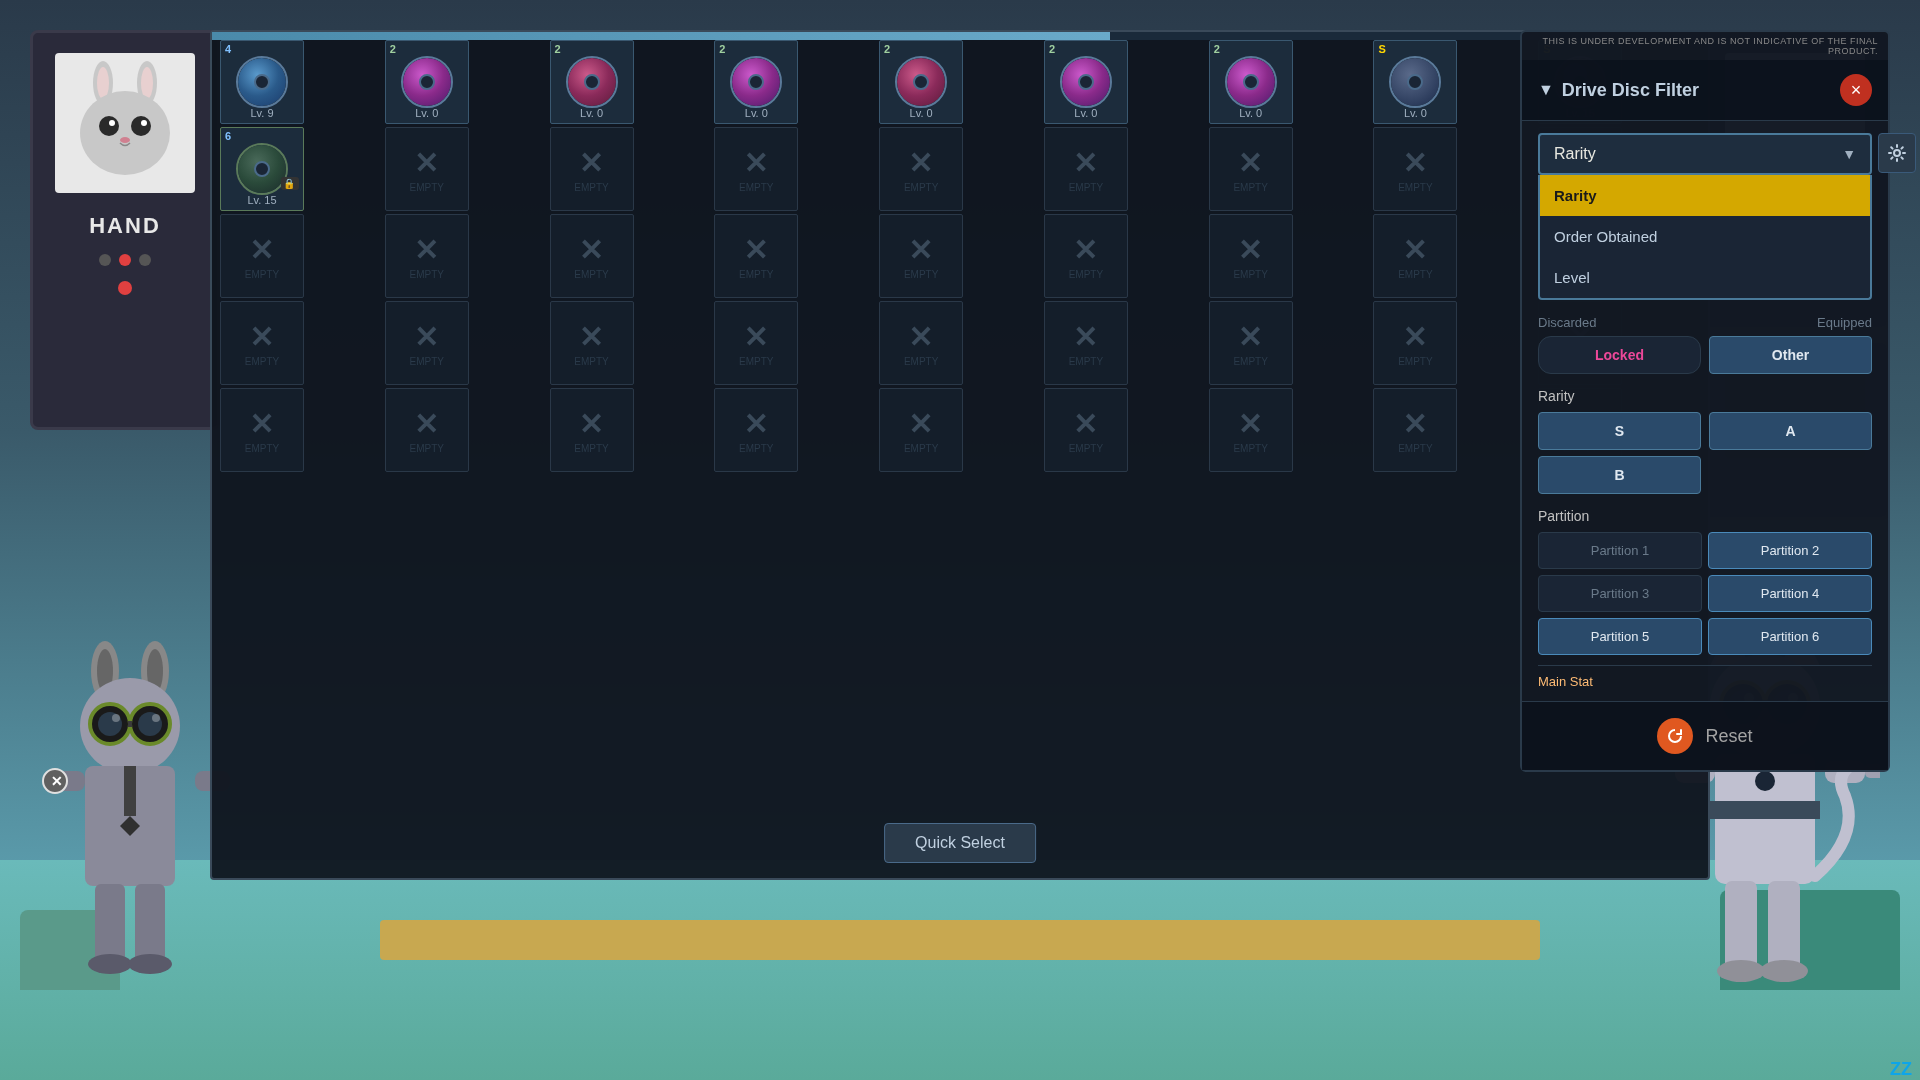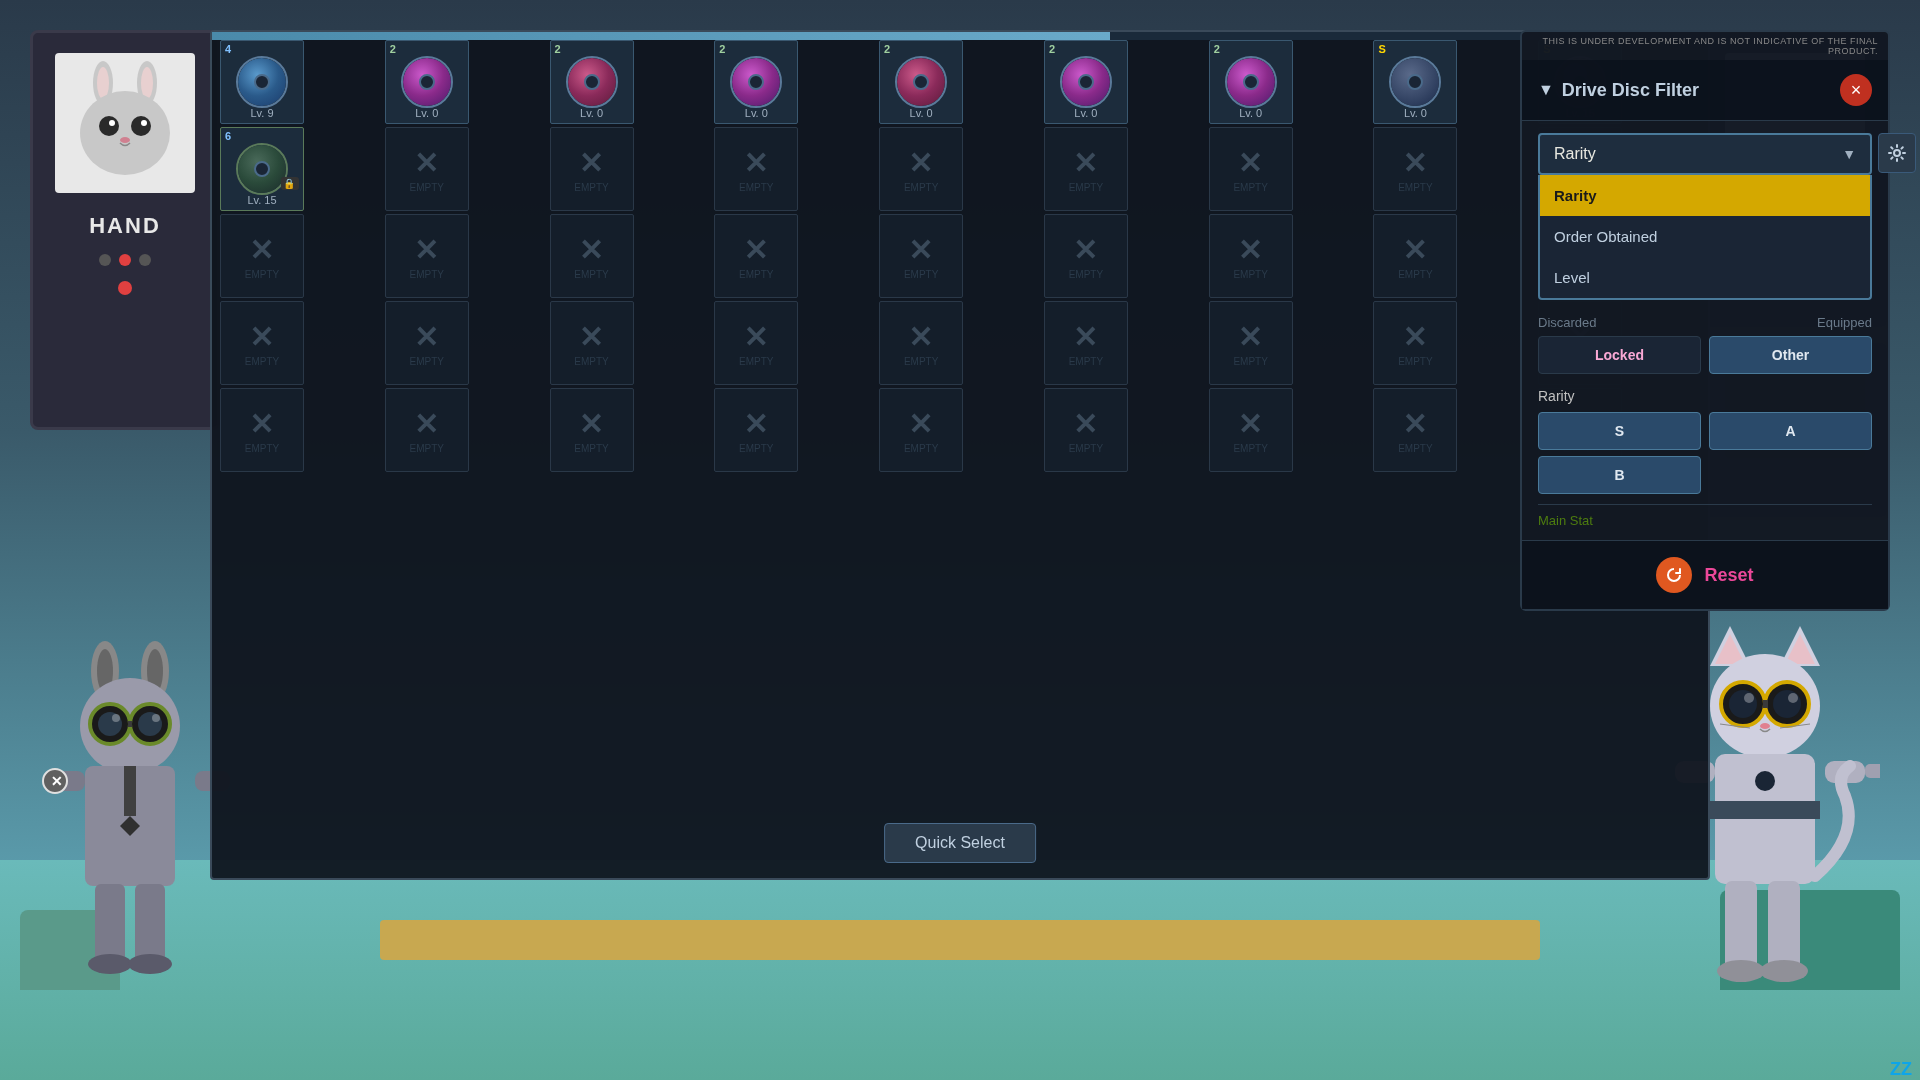--- a/index.html
+++ b/index.html
@@ -377,22 +377,23 @@
       padding: 10px 8px;
       border-radius: 4px;
       font-size: 14px;
       font-weight: bold;
       cursor: pointer;
       text-align: center;
       border: 1px solid transparent;
     }
     .filter-btn.inactive {
       background: #1a2535;
-      color: #f9a8d4;
+      color: #ec4899;
       border-color: #2a3a4a;
+      border-radius: 13px;
     }
     .filter-btn.active {
       background: #2a4a6a;
       color: #e0e8f0;
       border-color: #4a7a9a;
     }
 
     
     .rarity-btn-s { color: #ffd700; }
     .rarity-btn-a { color: #ff8c00; }
@@ -437,23 +438,23 @@
       height: 36px;
       background: #e05820;
       border-radius: 50%;
       display: flex;
       align-items: center;
       justify-content: center;
       color: white;
       font-size: 18px;
     }
     .reset-label {
-      color: #ec4899;
+      color: #a3a3a3;
       font-size: 18px;
-      font-weight: bold;
+      font-weight: normal;
     }
 
     
     .sofa-left {
       position: absolute;
       bottom: 90px;
       left: 20px;
       width: 100px;
       height: 80px;
       background: #5a9a8a;
@@ -1018,22 +1019,33 @@
       <div class="filter-section-label">Rarity</div>
       <div class="filter-btn-row">
         <div class="filter-btn active rarity-btn-s">S</div>
         <div class="filter-btn active rarity-btn-a">A</div>
       </div>
       <div class="filter-btn-row">
         <div class="filter-btn active rarity-btn-b" style="flex:0 0 calc(50% - 4px);">B</div>
       </div>
     </div>
 
-
-    <div style="margin-top:10px; color:#4d7c0f; font-size:13px; border-top:1px solid #2a3a4a; padding-top:8px;">Main Stat</div>
+    <div class="filter-section">
+      <div class="filter-section-label">Partition</div>
+      <div class="partition-grid">
+        <div class="partition-btn inactive">Partition 1</div>
+        <div class="partition-btn active">Partition 2</div>
+        <div class="partition-btn inactive">Partition 3</div>
+        <div class="partition-btn active">Partition 4</div>
+        <div class="partition-btn active">Partition 5</div>
+        <div class="partition-btn active">Partition 6</div>
+      </div>
+    </div>
+
+    <div style="margin-top:10px; color:#fdba74; font-size:13px; border-top:1px solid #2a3a4a; padding-top:8px;">Main Stat</div>
 
   </div>
 
   <div class="reset-area">
     <div class="reset-circle">
       <svg width="18" height="18" viewBox="0 0 18 18">
         <path d="M9 3C5.7 3 3 5.7 3 9s2.7 6 6 6 6-2.7 6-6" stroke="white" stroke-width="2" fill="none"></path>
         <path d="M15 3v4h-4" stroke="white" stroke-width="2" fill="none" stroke-linecap="round"></path>
       </svg>
     </div>

